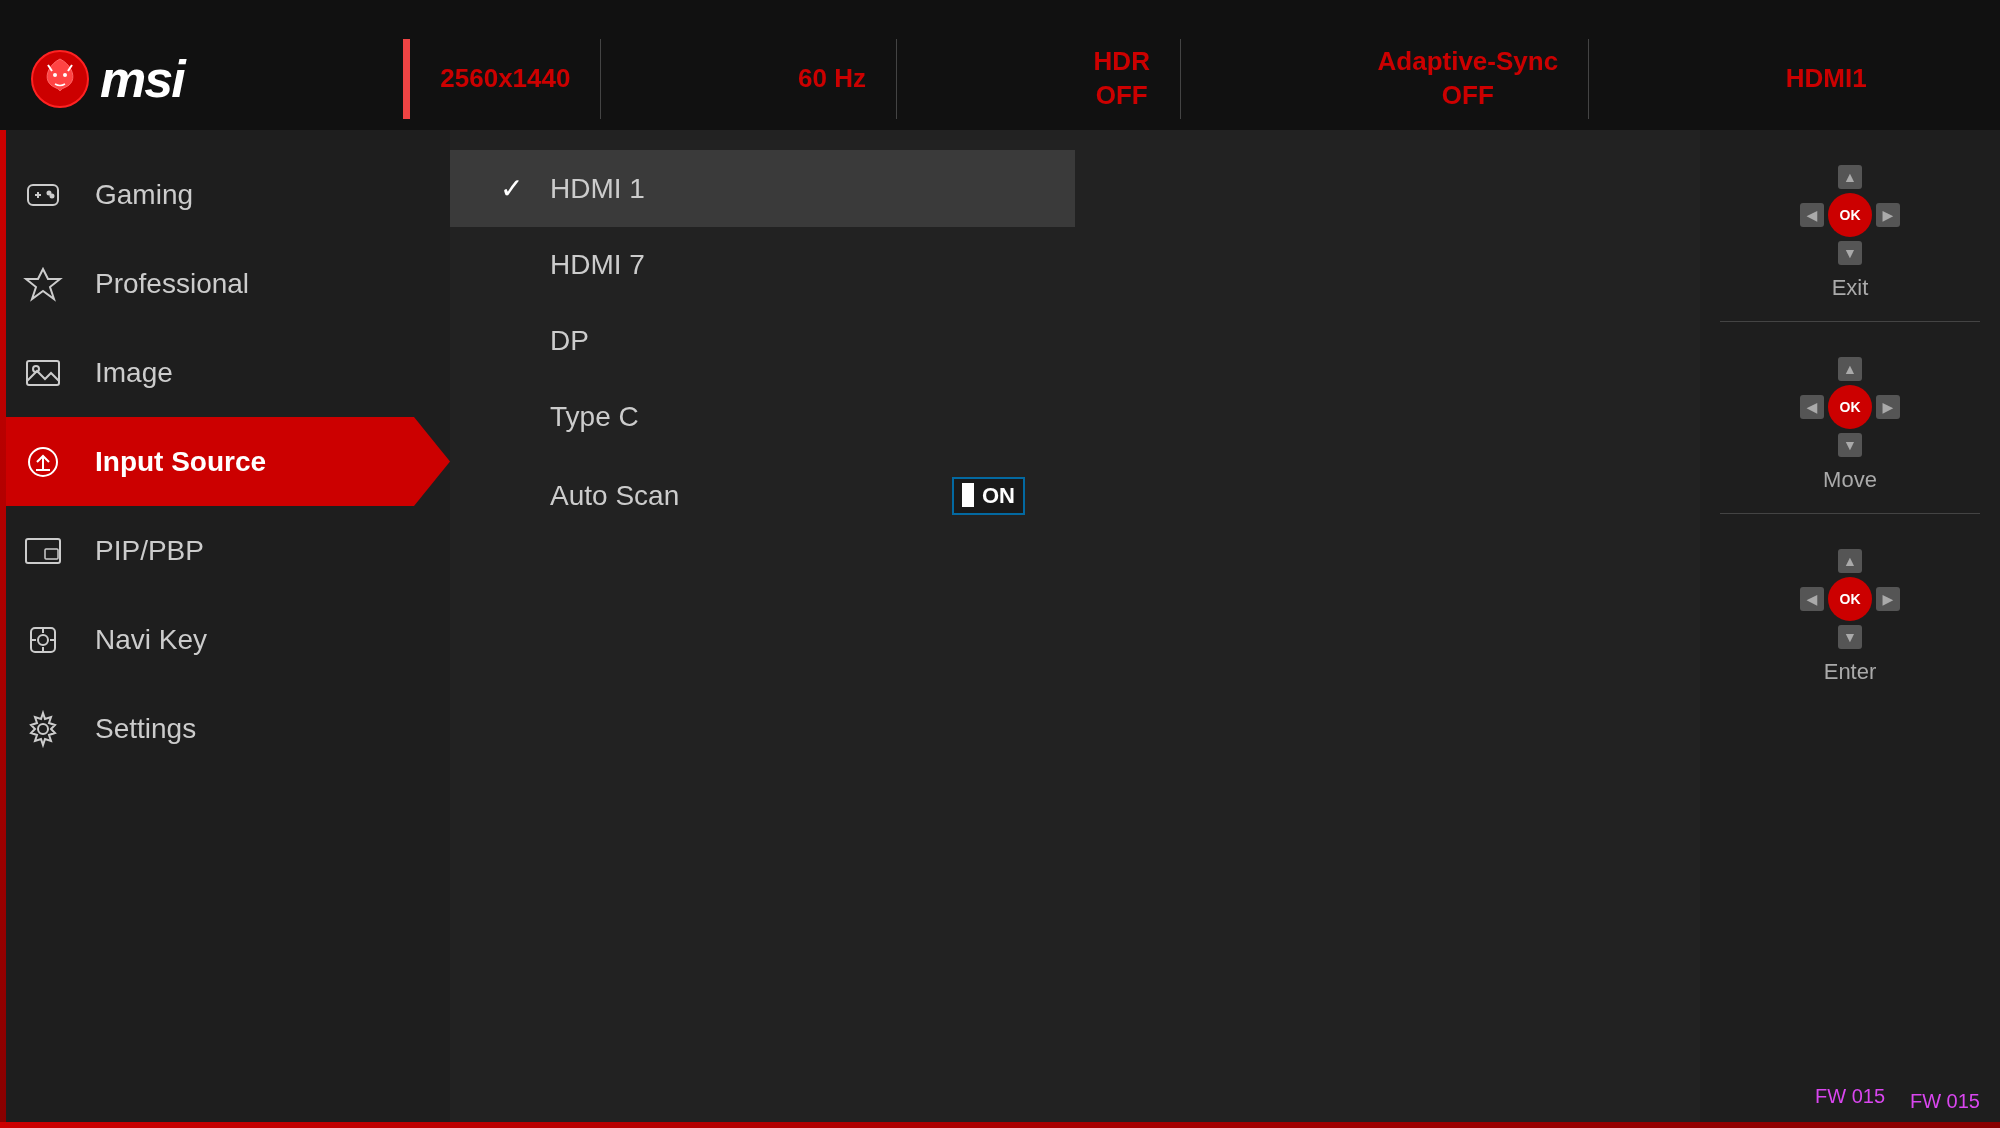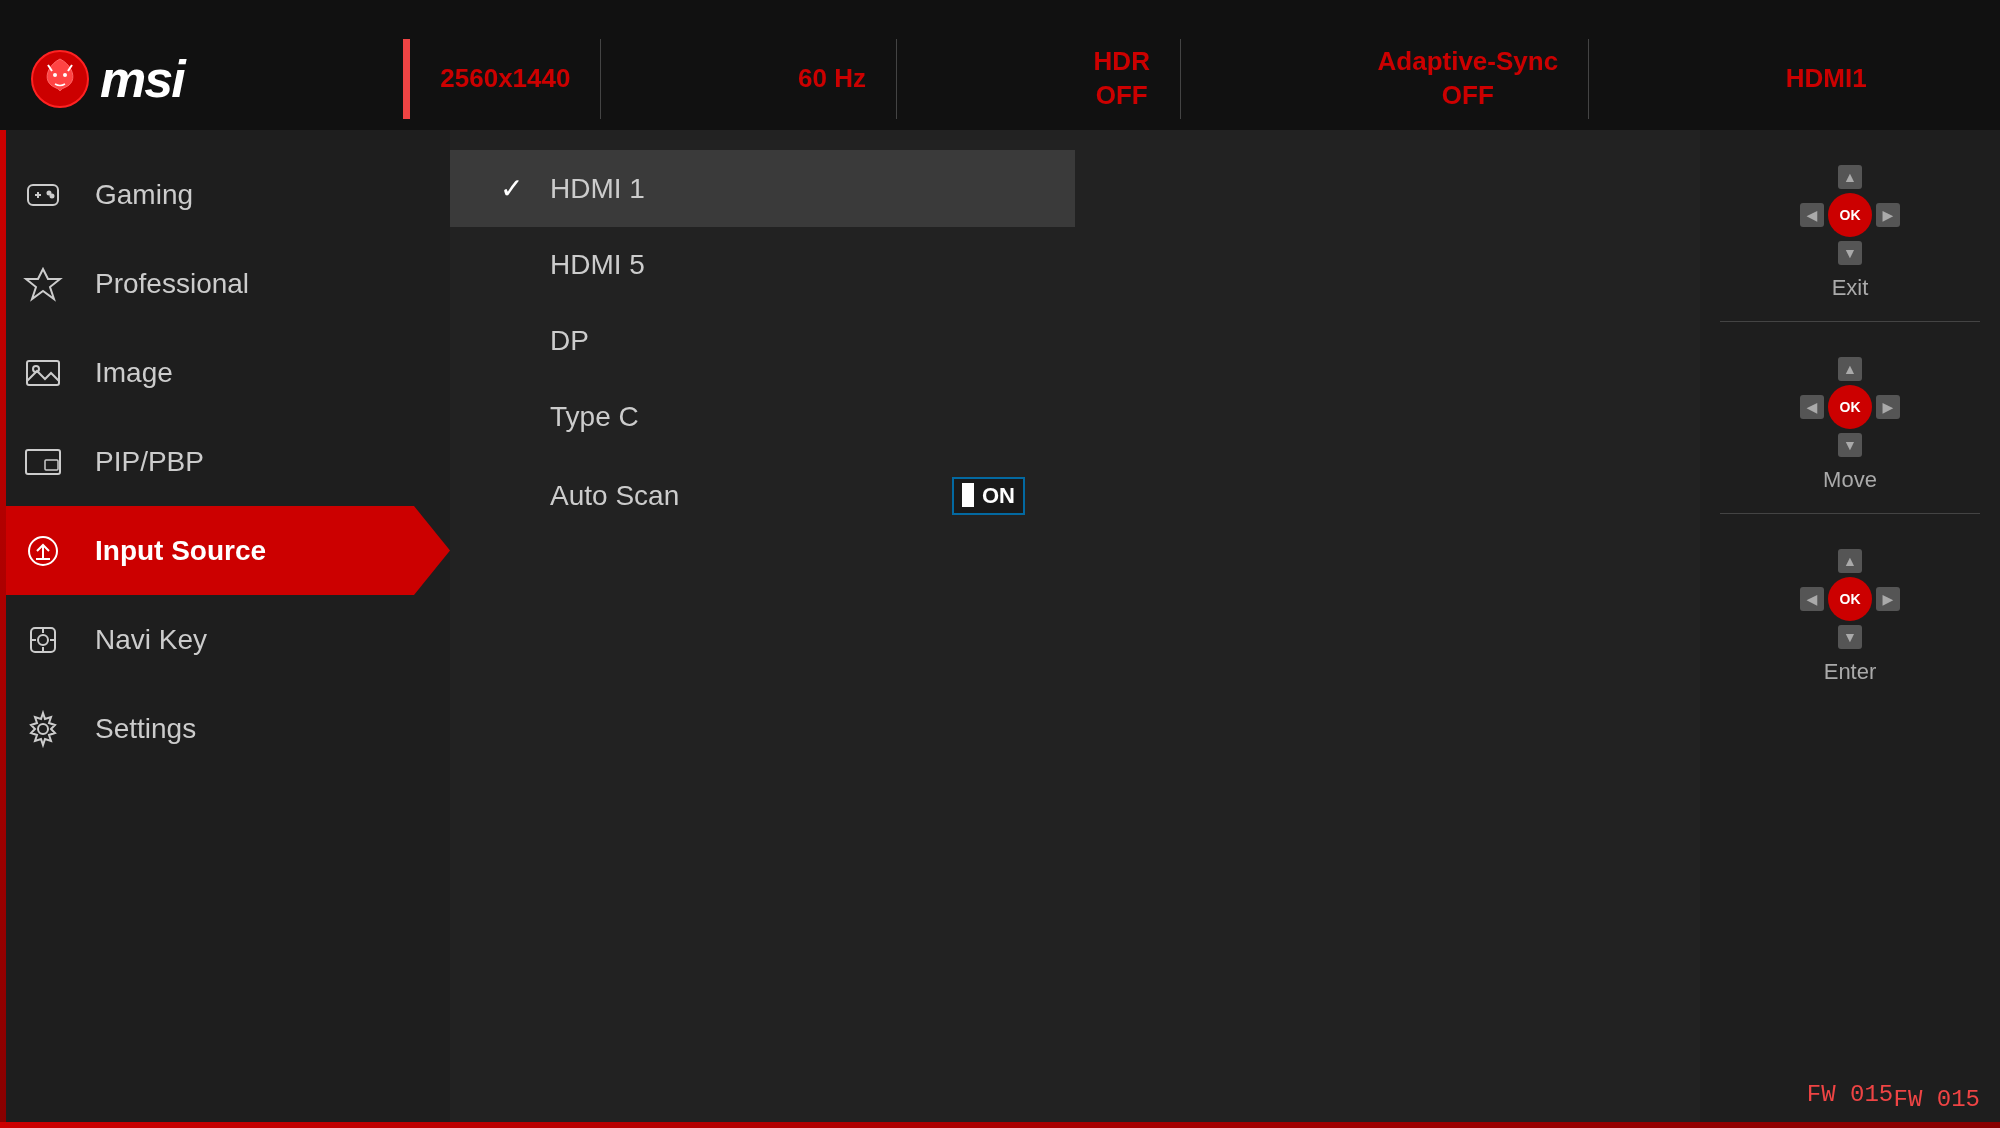--- a/index.html
+++ b/index.html
@@ -288,23 +288,22 @@
 
     .dpad-arrow.up { top: 0; left: 50%; transform: translateX(-50%); }
     .dpad-arrow.down { bottom: 0; left: 50%; transform: translateX(-50%); }
     .dpad-arrow.left { left: 0; top: 50%; transform: translateY(-50%); }
     .dpad-arrow.right { right: 0; top: 50%; transform: translateY(-50%); }
 
     .fw-text {
       position: absolute;
       bottom: 15px;
       right: 20px;
-      color: #ef4444;
-      font-size: 24px;
-      font-family: Liberation Mono, monospace;
+      color: #d946ef;
+      font-size: 20px;
     }
 
     
     .right-divider {
       width: 100%;
       border: none;
       border-top: 1px solid #444;
     }
 
     
@@ -400,40 +399,40 @@
       <div class="icon">
         <svg viewBox="0 0 40 40">
           <rect x="4" y="8" width="32" height="24" rx="2" stroke="#cccccc" stroke-width="2"></rect>
           <circle cx="13" cy="16" r="3" stroke="#cccccc" stroke-width="2"></circle>
           <polyline points="4,28 14,18 22,26 28,20 36,28" stroke="#cccccc" stroke-width="2" fill="none"></polyline>
         </svg>
       </div>
       <span class="label">Image</span>
     </div>
 
-    <div class="menu-item">
-      <div class="icon">
-        <svg viewBox="0 0 40 40">
-          <rect x="3" y="8" width="34" height="24" rx="2" stroke="#cccccc" stroke-width="2"></rect>
-          <rect x="22" y="18" width="13" height="10" rx="1" stroke="#cccccc" stroke-width="1.5"></rect>
-        </svg>
-      </div>
-      <span class="label">PIP/PBP</span>
-    </div>
-
     <div class="menu-item active">
       <div class="icon">
         <svg viewBox="0 0 40 40" style="stroke:white;">
           <circle cx="20" cy="20" r="14" stroke="white" stroke-width="2"></circle>
           <polyline points="14,20 20,14 26,20" stroke="white" stroke-width="2" fill="none"></polyline>
           <line x1="20" y1="14" x2="20" y2="28" stroke="white" stroke-width="2"></line>
           <line x1="13" y1="28" x2="27" y2="28" stroke="white" stroke-width="2"></line>
         </svg>
       </div>
       <span class="label">Input Source</span>
+    </div>
+
+    <div class="menu-item">
+      <div class="icon">
+        <svg viewBox="0 0 40 40">
+          <rect x="3" y="8" width="34" height="24" rx="2" stroke="#cccccc" stroke-width="2"></rect>
+          <rect x="22" y="18" width="13" height="10" rx="1" stroke="#cccccc" stroke-width="1.5"></rect>
+        </svg>
+      </div>
+      <span class="label">PIP/PBP</span>
     </div>
 
     <div class="menu-item">
       <div class="icon">
         <svg viewBox="0 0 40 40">
           <rect x="8" y="8" width="24" height="24" rx="4" stroke="#cccccc" stroke-width="2"></rect>
           <circle cx="20" cy="20" r="5" stroke="#cccccc" stroke-width="2"></circle>
           <line x1="20" y1="8" x2="20" y2="13" stroke="#cccccc" stroke-width="2"></line>
           <line x1="20" y1="27" x2="20" y2="32" stroke="#cccccc" stroke-width="2"></line>
           <line x1="8" y1="20" x2="13" y2="20" stroke="#cccccc" stroke-width="2"></line>
@@ -457,21 +456,21 @@
 
   <div class="content-panel">
 
     <div class="option-item selected">
       <span class="check">✓</span>
       <span class="option-label">HDMI 1</span>
     </div>
 
     <div class="option-item">
       <span class="check"> </span>
-      <span class="option-label">HDMI 5</span>
+      <span class="option-label">HDMI 7</span>
     </div>
 
     <div class="option-item">
       <span class="check"> </span>
       <span class="option-label">DP</span>
     </div>
 
     <div class="option-item">
       <span class="check"> </span>
       <span class="option-label">Type C</span>

